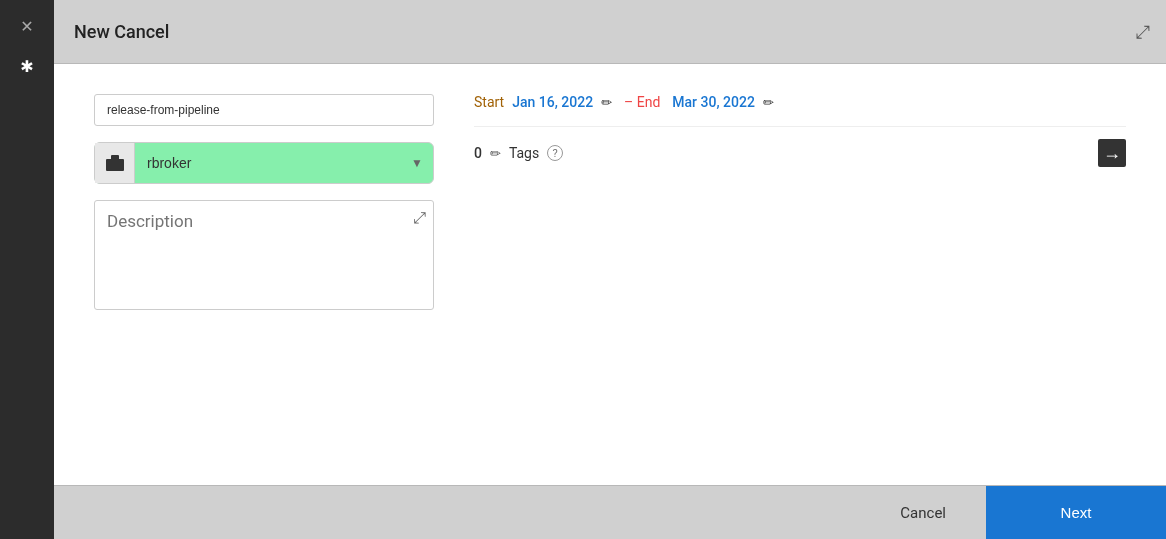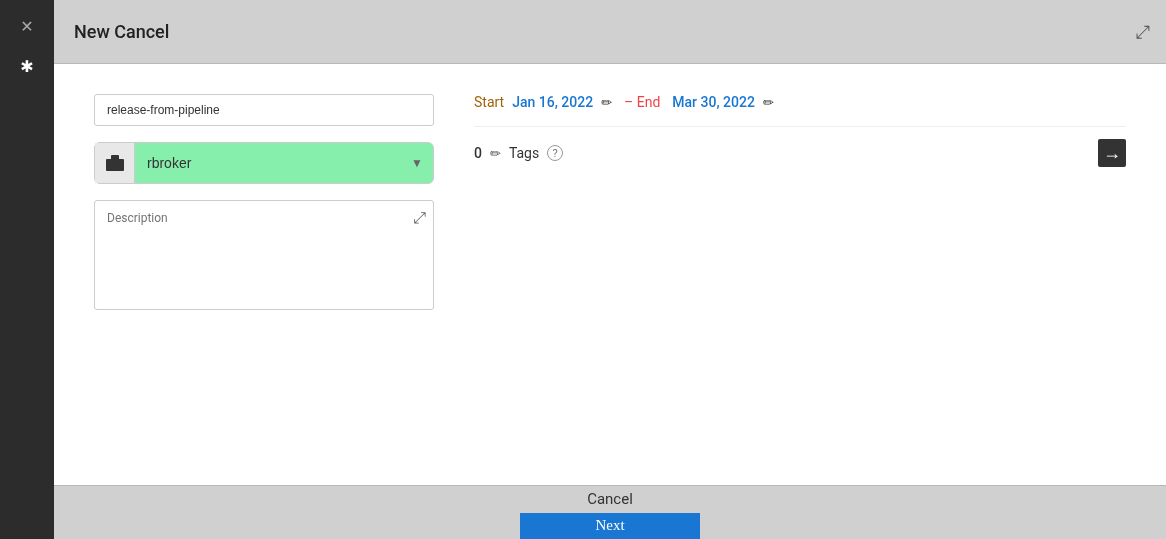--- a/index.html
+++ b/index.html
@@ -146,21 +146,21 @@
       position: relative;
       width: 100%;
     }
 
     .description-textarea {
       width: 100%;
       height: 110px;
       padding: 10px 12px;
       border: 1px solid #ccc;
       border-radius: 3px;
-      font-size: 12px;
+      font-size: 17px;
       color: #999;
       resize: none;
       outline: none;
       font-family: inherit;
     }
 
     .expand-textarea-icon {
       position: absolute;
       top: 8px;
       right: 8px;
@@ -261,21 +261,20 @@
     }
 
     
     .dialog-footer {
       height: 54px;
       background: #d0d0d0;
       display: flex;
       align-items: center;
       justify-content: flex-end;
       border-top: 1px solid #b8b8b8;
-      flex-direction: column;
     }
 
     .footer-spacer {
       flex: 1;
     }
 
     .cancel-button {
       background: #d0d0d0;
       border: none;
       padding: 0 40px;
@@ -287,21 +286,21 @@
     }
 
     .next-button {
       background: #1976d2;
       border: none;
       padding: 0 60px;
       height: 54px;
       font-size: 15px;
       color: white;
       cursor: pointer;
-      font-family: Liberation Serif, serif;
+      font-family: Liberation Sans, sans-serif;
       font-weight: 500;
       min-width: 180px;
     }
   </style>
 </head>
 <body>
 
 <div class="sidebar">
   <div class="sidebar-icon">✕</div>
   <div class="sidebar-icon" style="color:#fff;">✱</div>

